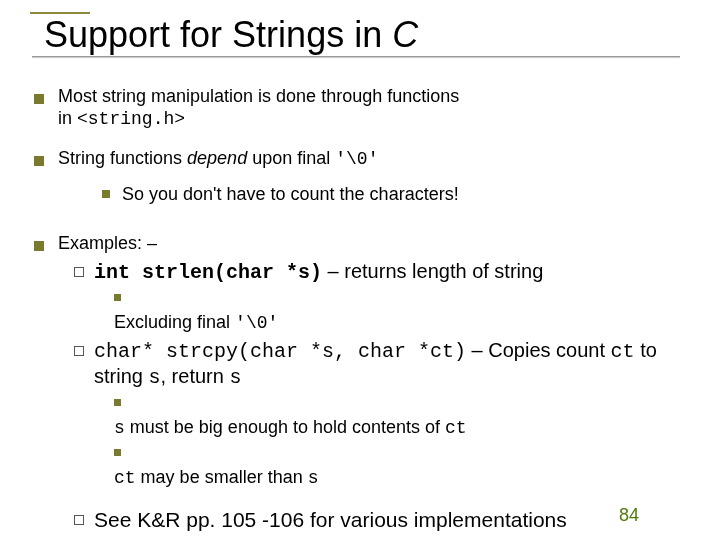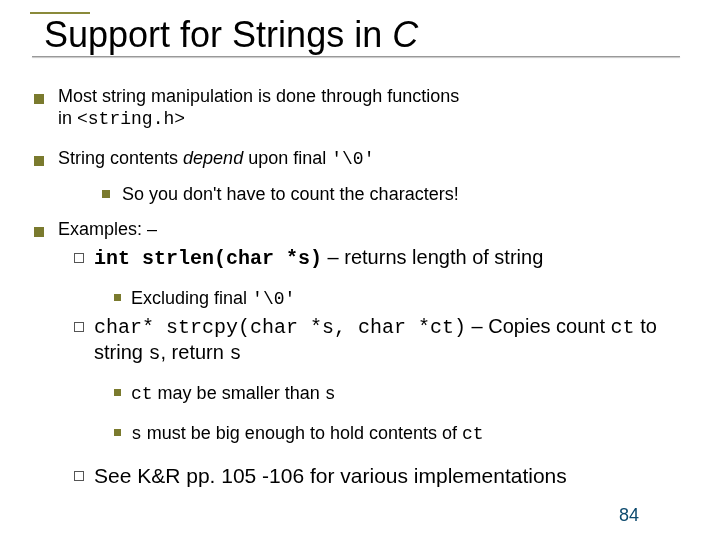--- a/index.html
+++ b/index.html
@@ -70,22 +70,23 @@
     margin-left: 40px;
     margin-top: 4px;
     margin-bottom: 2px;
     align-items: flex-start;
   }
   .lvl2b > .txt { font-size: 20px; line-height: 1.25; flex:1; }
   .lvl3 {
     display: flex;
     gap: 10px;
     margin-left: 80px;
-    margin-top: 16px;
+    margin-top: 2px;
     align-items: flex-start;
+    flex-direction: column;
   }
   .lvl3 > .txt { font-size: 18px; line-height: 1.25; flex:1; }
   .sq-bullet {
     width: 10px; height: 10px;
     background: #7a7a2e;
     margin-top: 8px;
     flex-shrink: 0;
   }
   .sq-bullet.sm {
     width: 8px; height: 8px;
@@ -102,21 +103,21 @@
     flex-shrink: 0;
     background: #fff;
   }
   .mono { font-family: "Courier New", Courier, monospace; }
   .ital { font-style: italic; }
   .pagenum {
     position: absolute;
     right: 24px;
     bottom: 14px;
     font-size: 18px;
-    color: #0c4a6e;
+    color: #4d7c0f;
   }
 </style>
 </head>
 <body>
 
 <div class="slide">
 
   <div class="title-wrap">
     <div class="title-top-rule"></div>
     <div class="title">
@@ -131,29 +132,29 @@
       <div class="sq-bullet"></div>
       <div class="txt">
         <span>Most string manipulation is done through functions</span><br>
         <span>in </span><span class="mono">&lt;string.h&gt;</span>
       </div>
     </div>
 
     <div class="lvl1" style="margin-top:18px">
       <div class="sq-bullet"></div>
       <div class="txt">
-        <span>String contents </span><span class="ital">depend</span><span> upon final </span><span class="mono">'\0'</span>
+        <span>String functions </span><span class="ital">depend</span><span> upon final </span><span class="mono">'\0'</span>
       </div>
     </div>
     <div class="lvl2">
       <div class="sq-bullet sm"></div>
       <div class="txt">So you don't have to count the characters!</div>
     </div>
 
-    <div class="lvl1" style="margin-top:14px">
+    <div class="lvl1" style="margin-top:28px">
       <div class="sq-bullet"></div>
       <div class="txt">Examples: –</div>
     </div>
 
     <div class="lvl2b">
       <div class="open-bullet"></div>
       <div class="txt">
         <span class="mono" style="font-weight:bold">int strlen(char *s)</span><span> – returns length of string</span>
       </div>
     </div>
@@ -166,27 +167,27 @@
 
     <div class="lvl2b">
       <div class="open-bullet"></div>
       <div class="txt">
         <span class="mono" style="font-weight:normal">char* strcpy(char *s, char *ct)</span><span> – Copies count </span><span class="mono">ct</span><span> to string </span><span class="mono">s</span><span>, return </span><span class="mono">s</span>
       </div>
     </div>
     <div class="lvl3">
       <div class="sq-bullet xs"></div>
       <div class="txt">
-        <span class="mono">ct</span><span> may be smaller than </span><span class="mono">s</span>
+        <span class="mono">s</span><span> must be big enough to hold contents of </span><span class="mono">ct</span>
       </div>
     </div>
     <div class="lvl3">
       <div class="sq-bullet xs"></div>
       <div class="txt">
-        <span class="mono">s</span><span> must be big enough to hold contents of </span><span class="mono">ct</span>
+        <span class="mono">ct</span><span> may be smaller than </span><span class="mono">s</span>
       </div>
     </div>
 
     <div class="lvl2b" style="margin-top:18px">
       <div class="open-bullet"></div>
       <div class="txt" style="font-size:21px">See K&amp;R pp. 105 -106 for various implementations</div>
     </div>
 
   </div>
 

